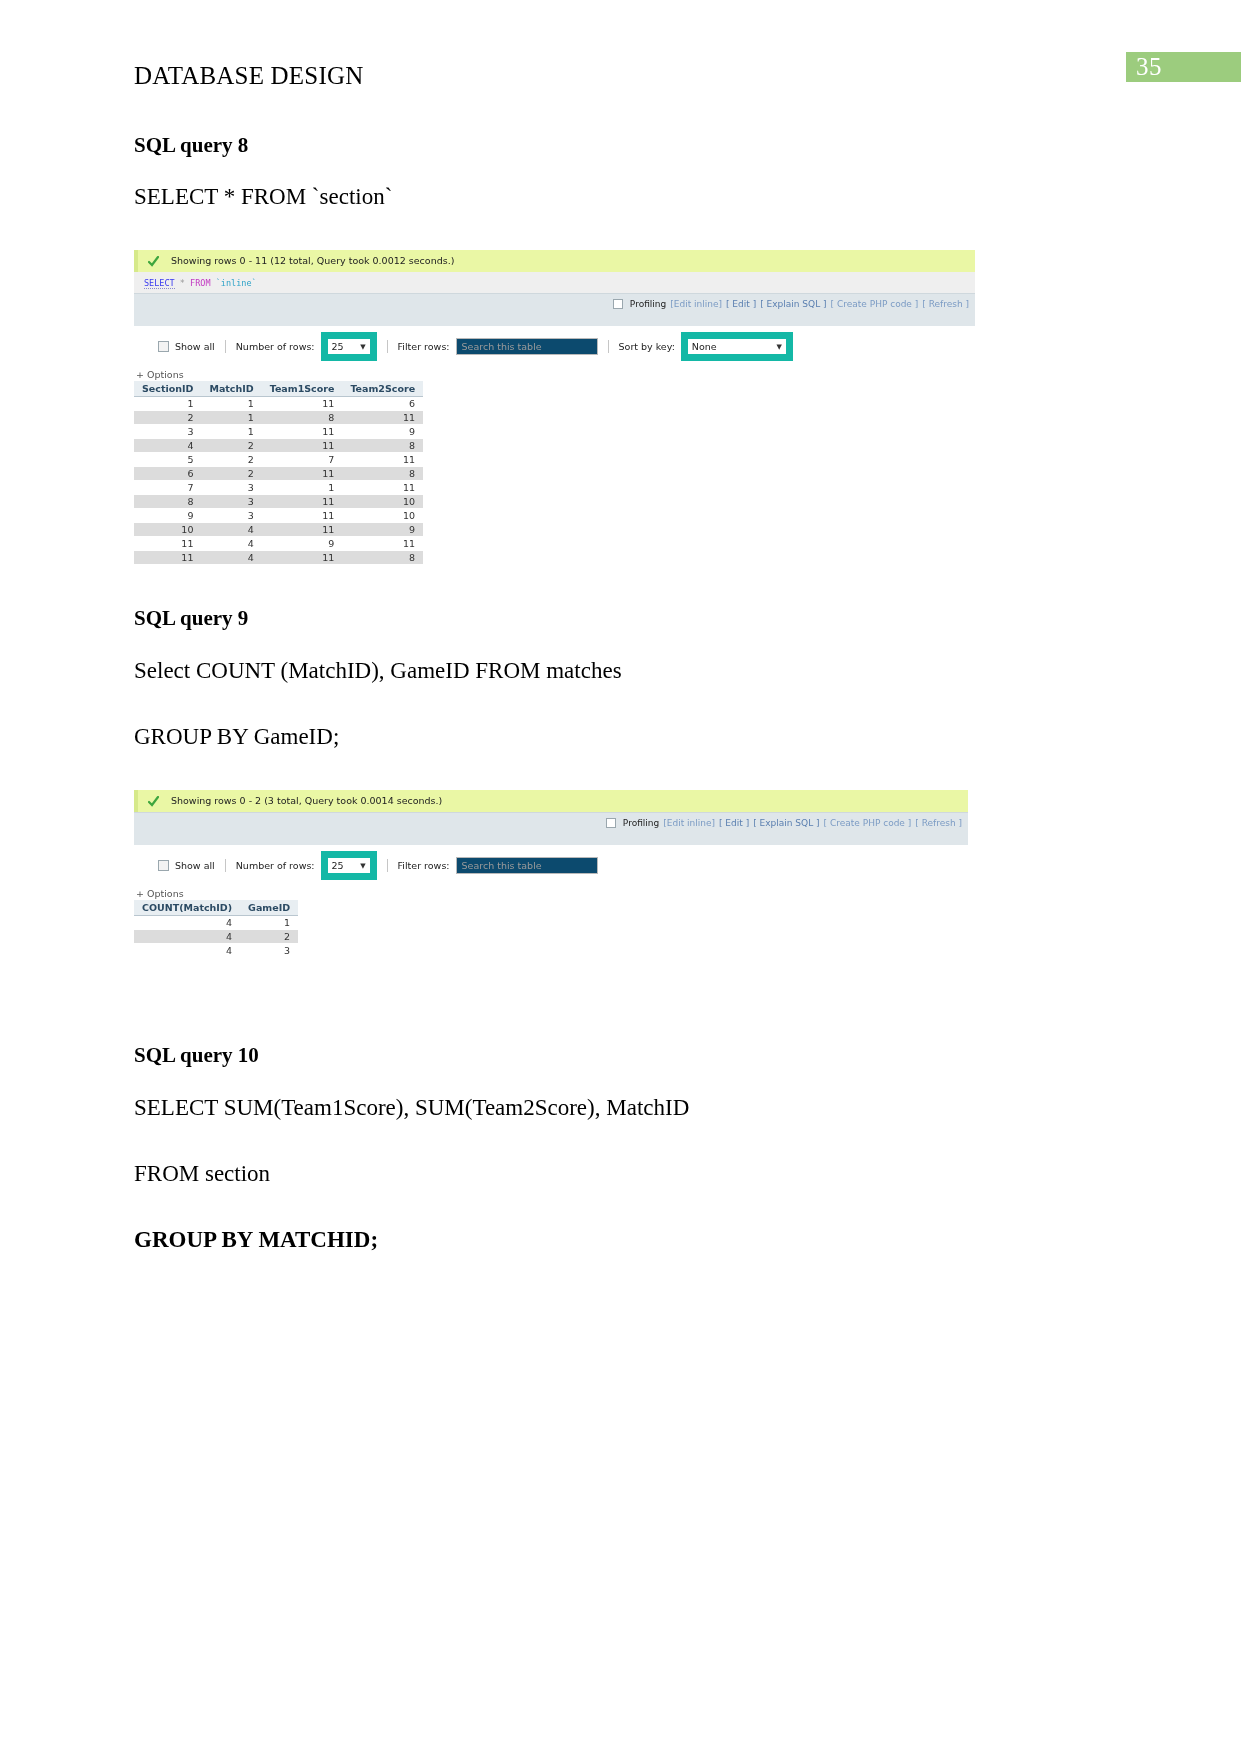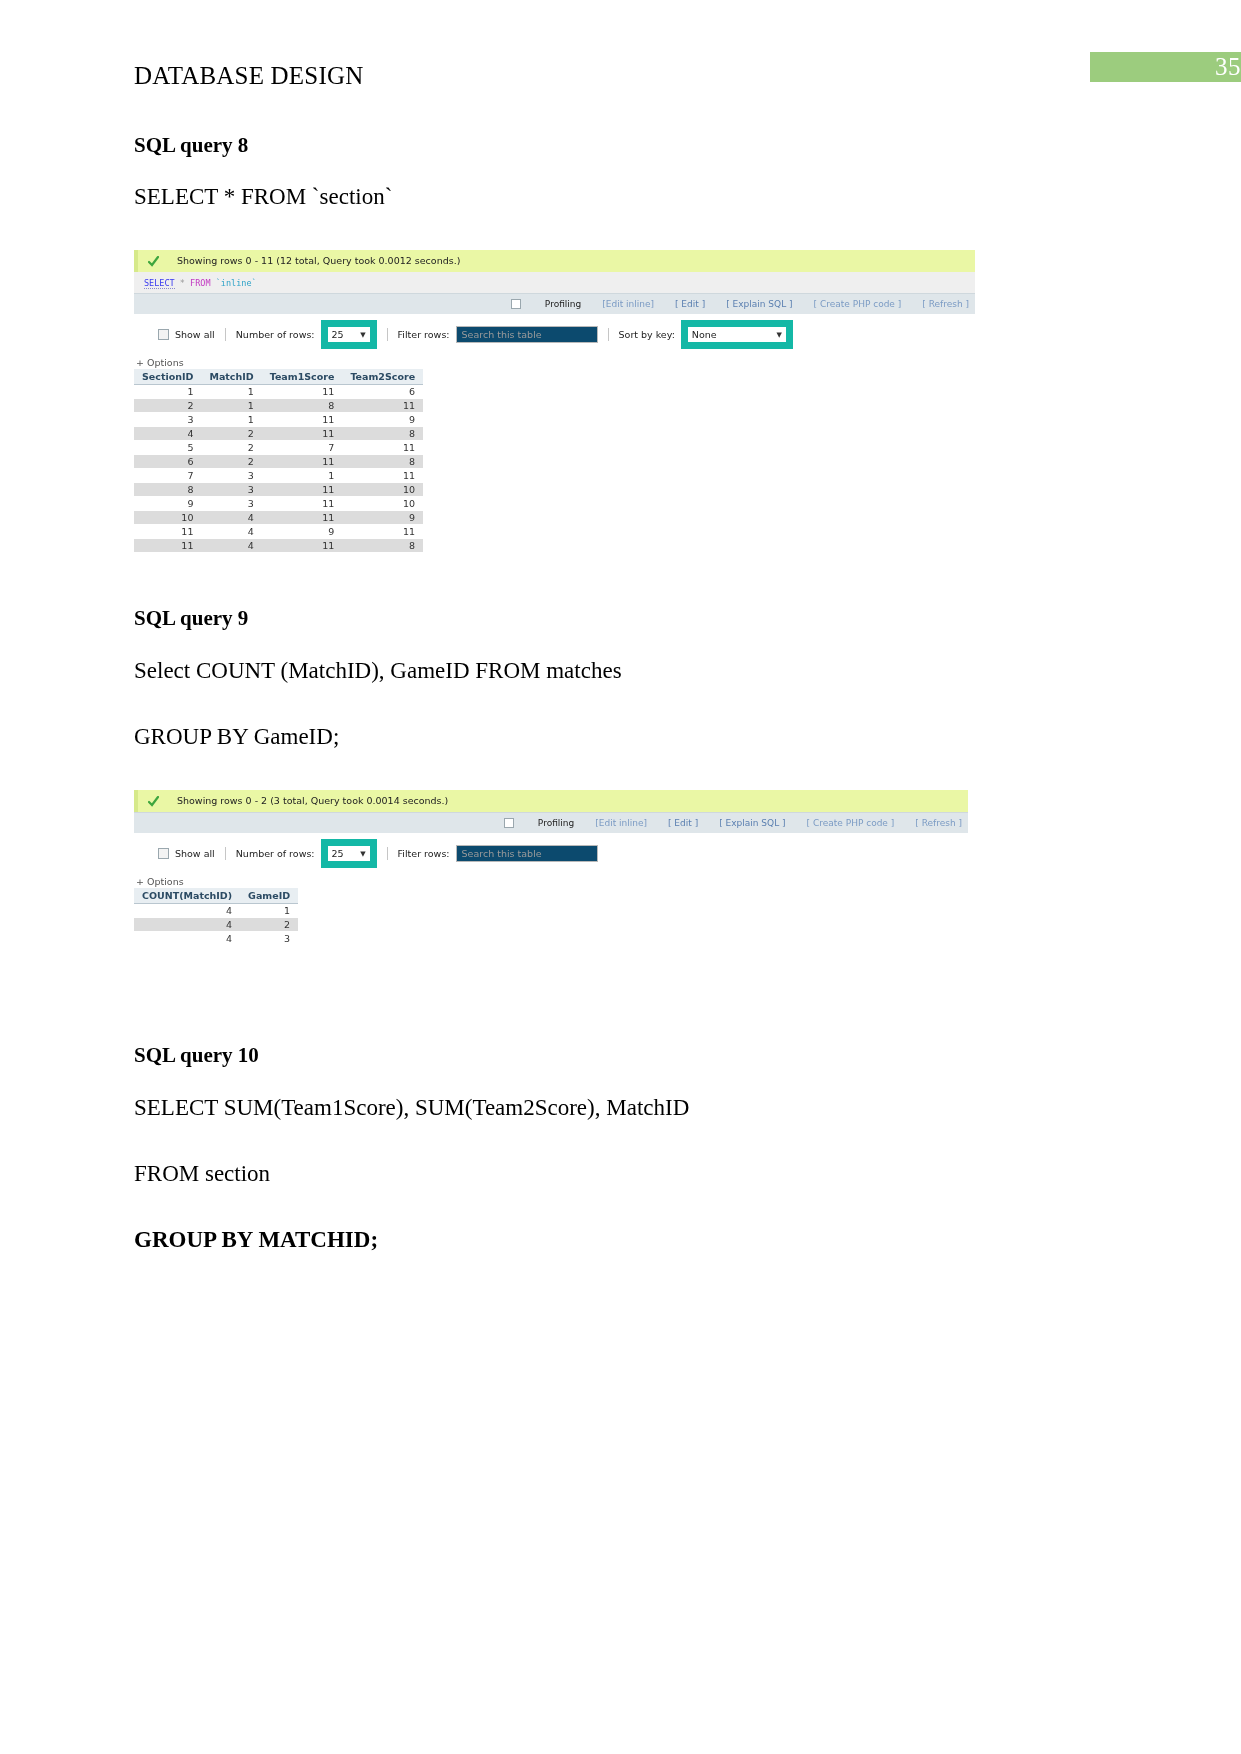--- a/index.html
+++ b/index.html
@@ -9,27 +9,27 @@
     font-family:"Liberation Serif", serif;
     color:#000000;
     position:relative;
     overflow:hidden;
   }
   .page { position:relative; width:1241px; height:1754px; }
 
   
   .page-badge {
     position:absolute; top:52px; right:0px;
-    width:151px; height:30px;
+    width:115px; height:30px;
     background:#9ccc7e;
     color:#ffffff;
     font-size:25px;
     line-height:30px;
-    text-align:right;
-    padding-left:30px;
+    text-align:left;
+    padding-left:10px;
     box-sizing:border-box;
     font-family:"Liberation Serif", serif;
     letter-spacing:0.5px;
   }
   .doc-title {
     position:absolute; left:134px; top:62px;
     font-size:25px; letter-spacing:0.2px;
   }
 
   .h-query { position:absolute; left:134px; font-size:21px; font-weight:bold; }
@@ -40,21 +40,21 @@
     position:absolute;
     font-family:"DejaVu Sans", sans-serif;
     color:#000;
   }
   .pma-success {
     background:#eaf7a5;
     border-left:4px solid #d6e98a;
     padding:5px 8px 5px 10px;
     font-size:9.5px;
     color:#222;
-    display:flex; align-items:center; gap:18px;
+    display:flex; align-items:center; gap:12px;
     line-height:12px;
   }
   .check {
     display:inline-block; width:11px; height:11px; position:relative;
   }
   .check svg { display:block; }
   .pma-sqlbox {
     background:#efefef;
     padding:6px 10px 5px 10px;
     font-family:"DejaVu Sans Mono", monospace;
@@ -64,25 +64,25 @@
   }
   .kw-u { color:#3a3af0; border-bottom:1px dotted #8888d0; }
   .kw-p { color:#c23ac2; }
   .kw-p-u { color:#c23ac2; border-bottom:1px dotted #c28cc2; }
   .str { color:#2fa3c8; }
   .op  { color:#999; }
   .plain { color:#333; }
   .pma-actions {
     background:#dfe6ea;
     border-top:1px solid #cfd8dd;
-    padding:4px 6px 4px 6px;
+    padding:4px 6px 16px 6px;
     font-size:9px;
     text-align:right;
     color:#222;
-    display:flex; justify-content:flex-end; align-items:center; gap:21px;
+    display:flex; justify-content:flex-end; align-items:center; gap:4px;
     line-height:12px;
   }
   .pma-actions .cb {
     width:8px; height:8px; border:1px solid #9aa7ae; background:#fff;
     display:inline-block; margin-right:3px;
   }
   .lnk { color:#7b9bc4; }
   .lnk-d { color:#5a7fb0; }
 
   .pma-toolbar {

